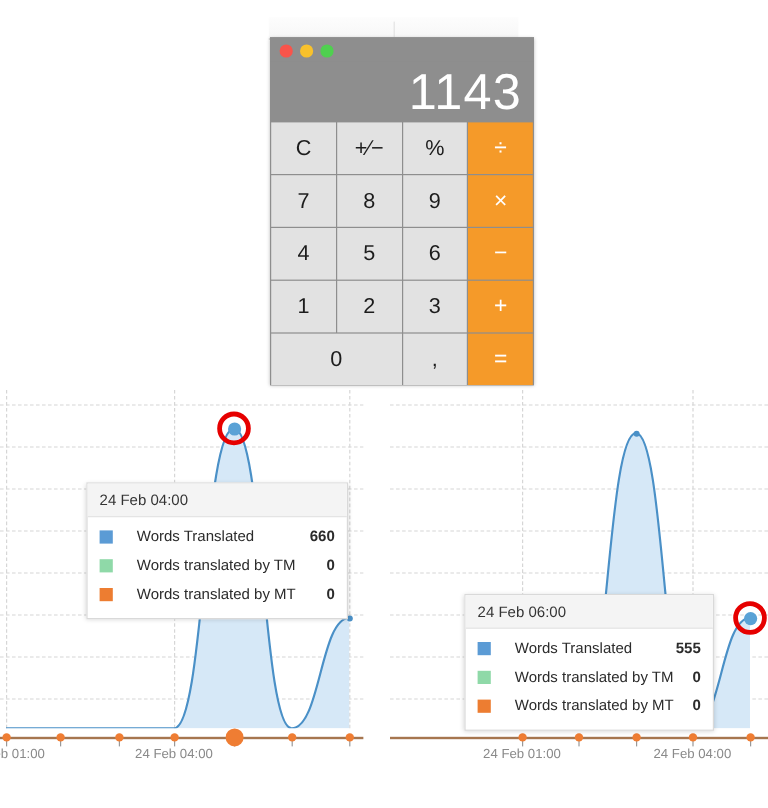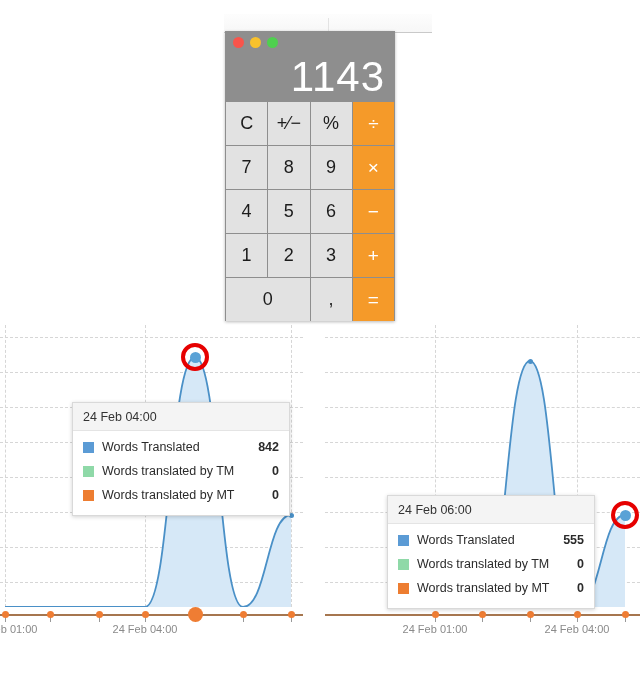--- a/index.html
+++ b/index.html
@@ -33,21 +33,21 @@
     width: 1px;
     height: 14px;
     background: #e3e3e3;
   }
 
   
   .calculator {
     position: absolute;
     left: 225px;
     top: 31px;
-    width: 170px;
+    width: 220px;
     height: 290px;
     background: #8e8e8e;
     box-shadow: 0 1px 3px rgba(0,0,0,.28);
     overflow: hidden;
   }
   .calc-titlebar {
     position: relative;
     height: 20px;
     background: #8e8e8e;
   }
@@ -234,21 +234,21 @@
     display: flex;
     align-items: center;
     height: 24px;
   }
   .tt-swatch {
     width: 11px;
     height: 11px;
     flex: 0 0 11px;
     margin-right: 8px;
   }
-  .tt-name { flex: 1 1 auto; white-space: nowrap; }
+  .tt-name { flex: 1 1 auto; white-space: nowrap; margin-left: 12px; }
   .tt-value { font-weight: bold; margin-left: 8px; }
 </style>
 </head>
 <body>
 
 <div class="bg-panel">
   <div class="seam"></div>
 </div>
 
 <div class="calculator">
@@ -368,21 +368,21 @@
       <div class="axis-dot" style="left: 300px; background: rgb(239, 125, 51);"></div>
     </div>
 </div>
 
 <div class="tooltip tt-left">
   <div class="tt-header">24 Feb 04:00</div>
   <div class="tt-rows" id="tt-rows-left">
       <div class="tt-row">
         <span class="tt-swatch" style="background: rgb(91, 155, 213);"></span>
         <span class="tt-name">Words Translated</span>
-        <span class="tt-value">842</span>
+        <span class="tt-value">660</span>
       </div>
       <div class="tt-row">
         <span class="tt-swatch" style="background: rgb(143, 217, 168);"></span>
         <span class="tt-name">Words translated by TM</span>
         <span class="tt-value">0</span>
       </div>
       <div class="tt-row">
         <span class="tt-swatch" style="background: rgb(237, 125, 49);"></span>
         <span class="tt-name">Words translated by MT</span>
         <span class="tt-value">0</span>

